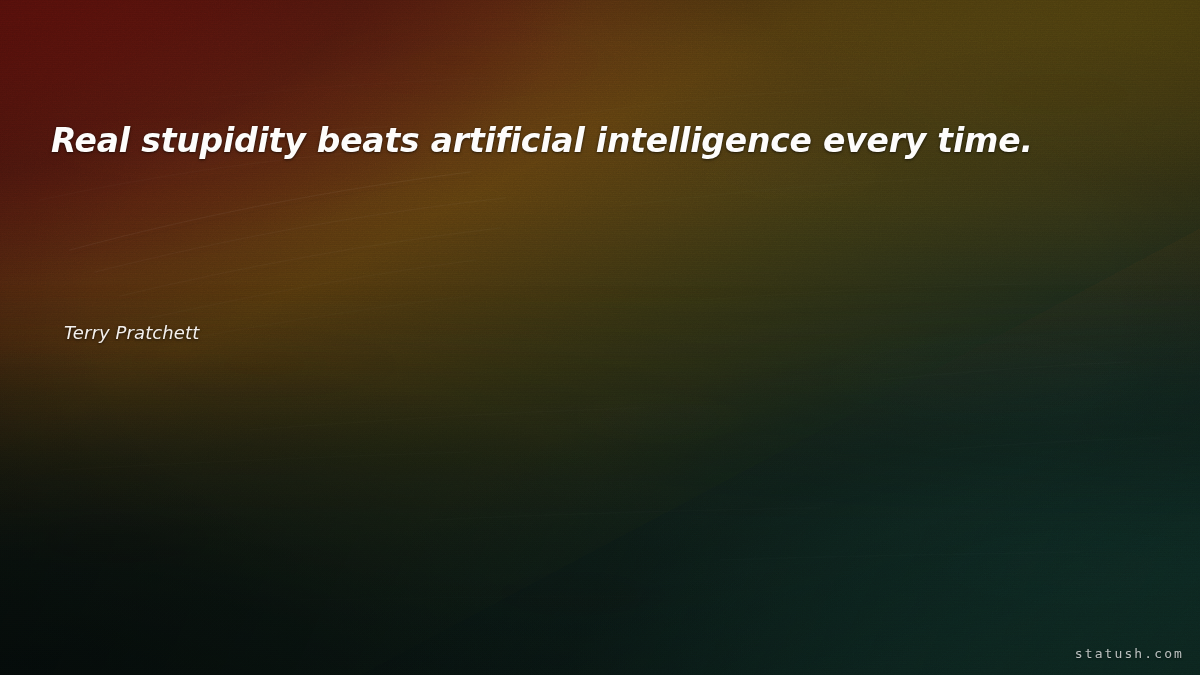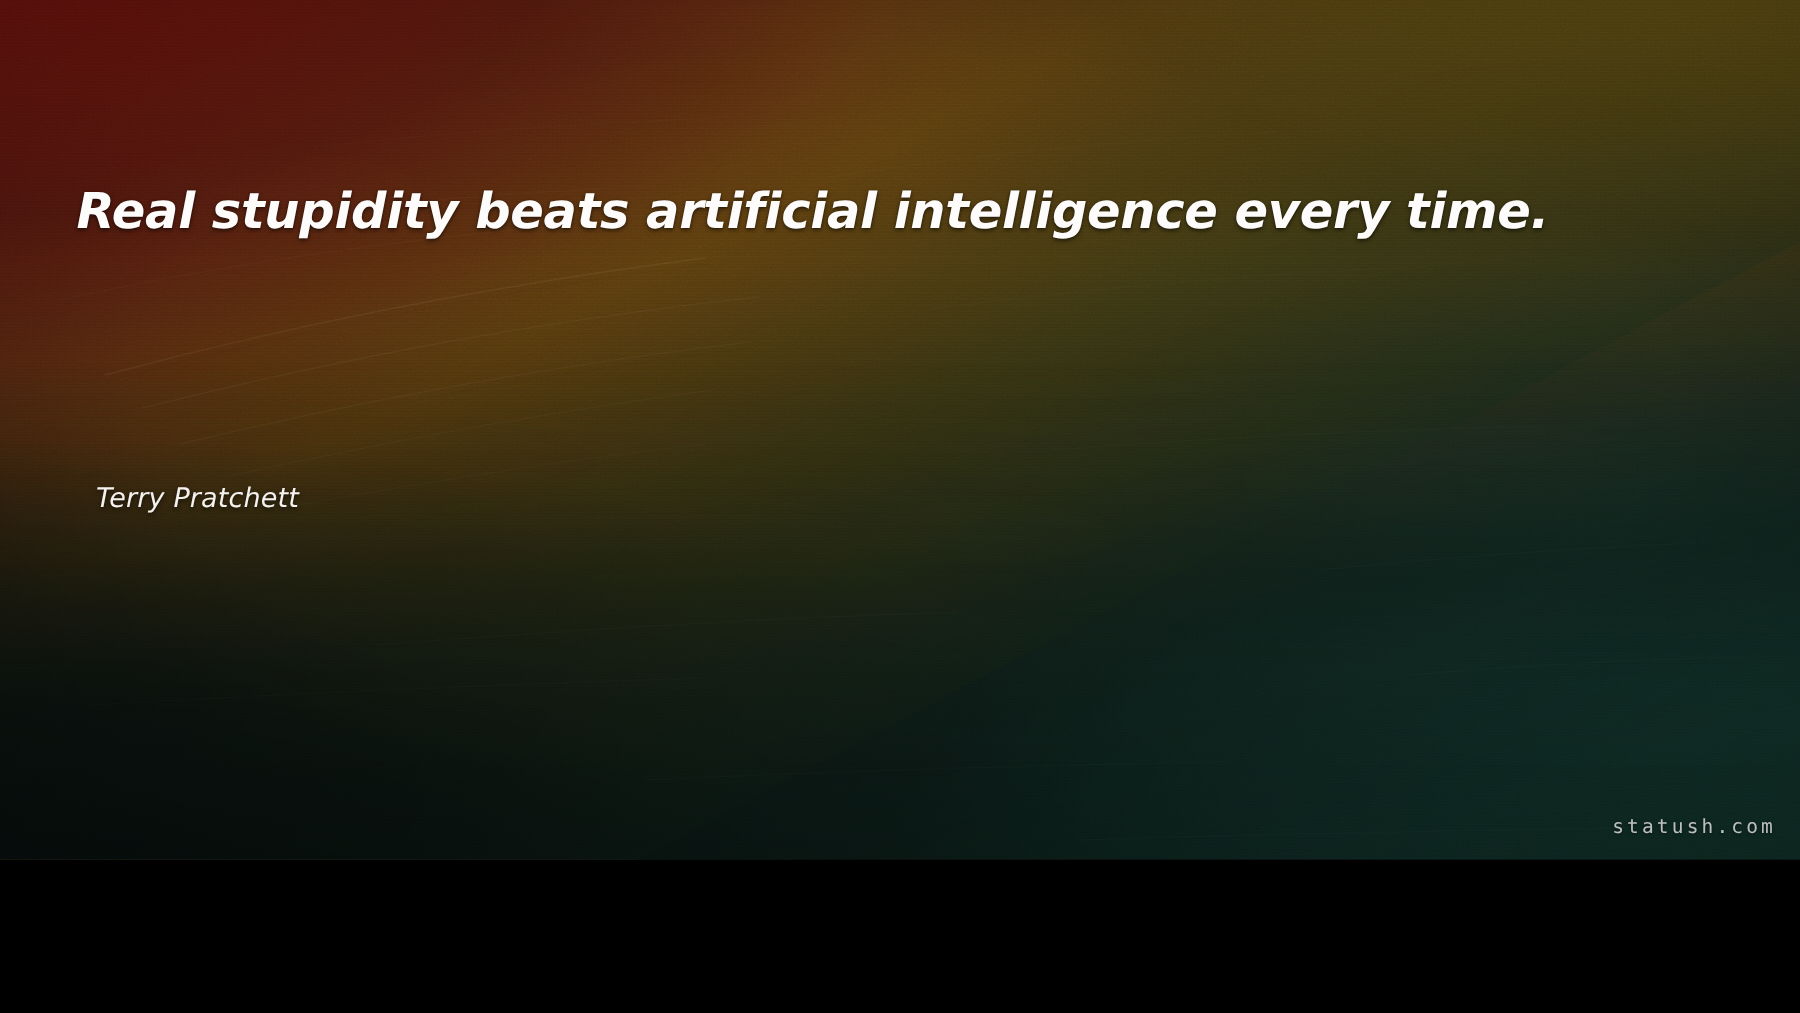--- a/index.html
+++ b/index.html
@@ -7,21 +7,21 @@
 
   html, body {
     width:1200px; height:675px;
     background:#000;
     overflow:hidden;
   }
 
   #quote-card {
     position:relative;
     width:1200px;
-    height:573px;
+    height:675px;
     overflow:hidden;
     font-family:"DejaVu Sans", sans-serif;
     isolation:isolate;
   }
 
   
   .bg-base {
     position:absolute; inset:0;
     background:
       

